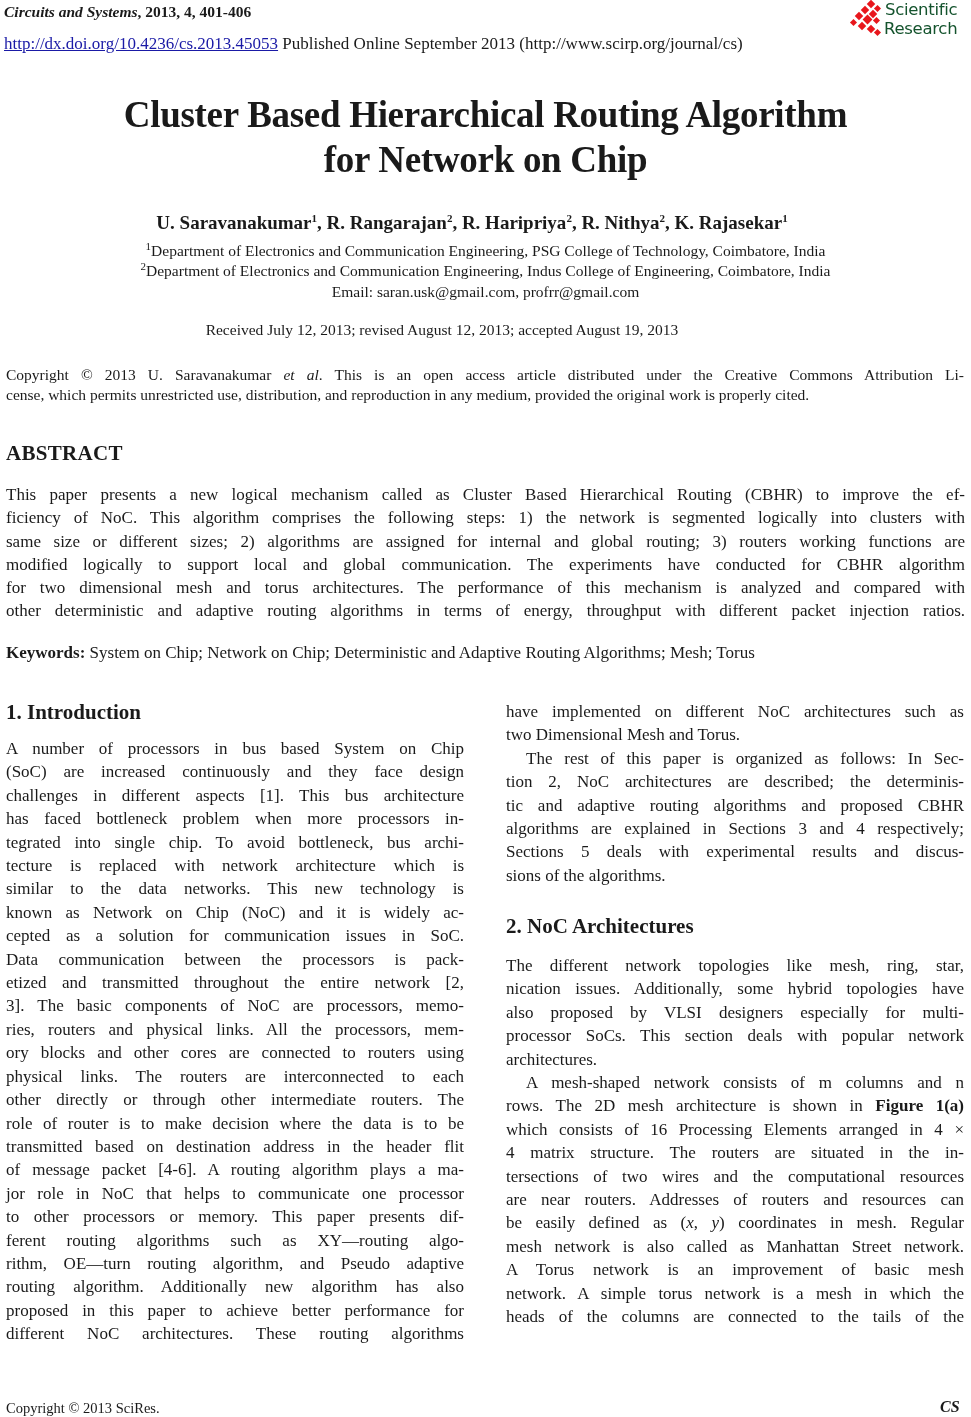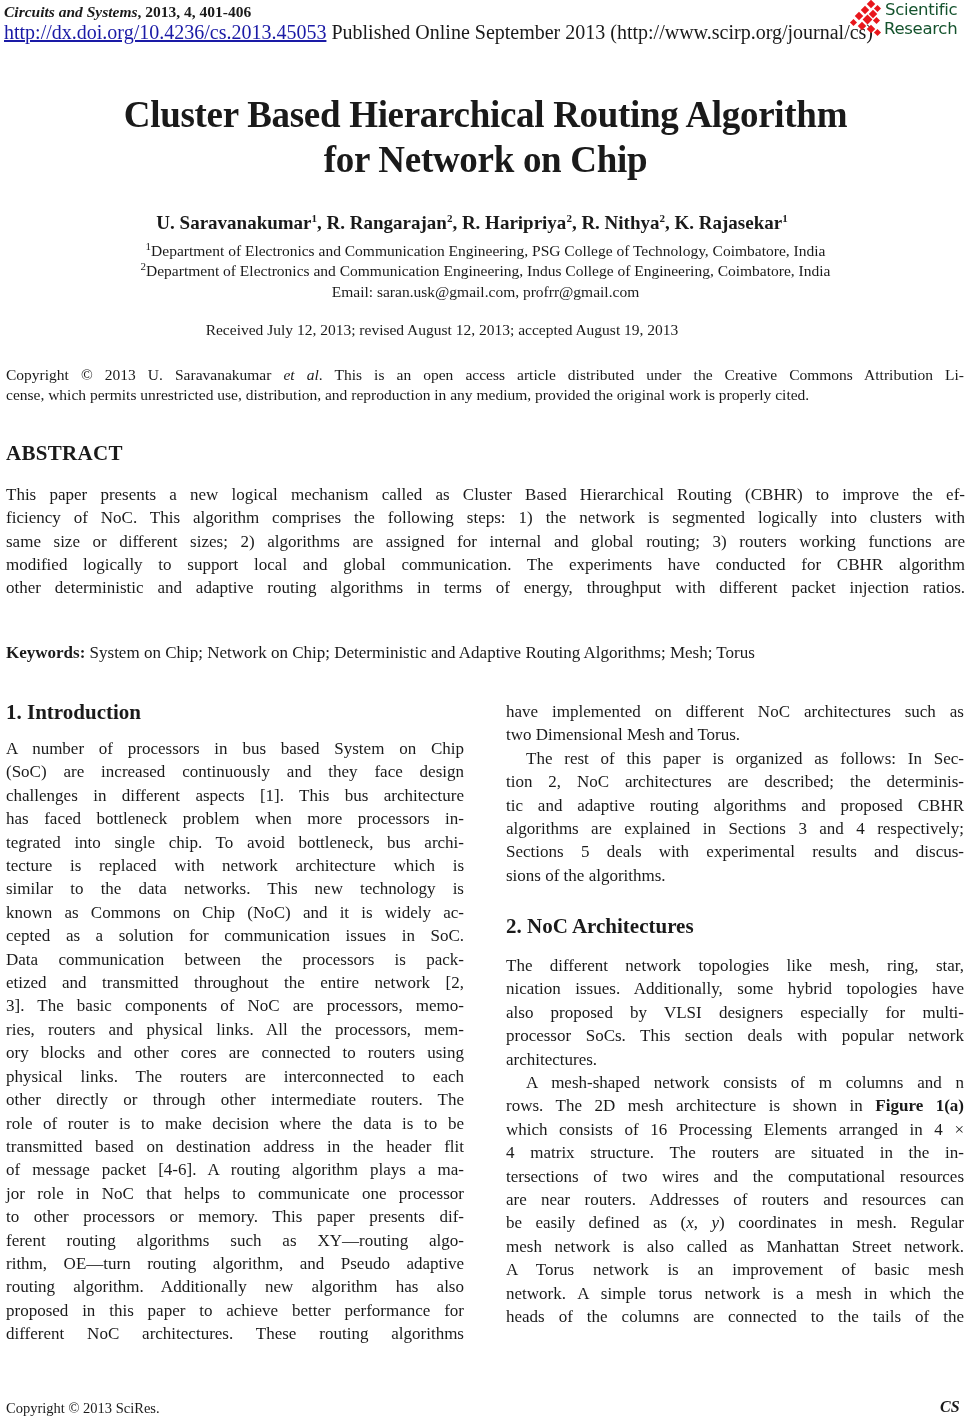--- a/index.html
+++ b/index.html
@@ -3,21 +3,21 @@
   <meta charset="utf-8">
   <style>
     html, body { margin: 0; padding: 0; background: #ffffff; }
     body {
       width: 971px; height: 1417px; position: relative; overflow: hidden;
       font-family: "Liberation Serif", "DejaVu Serif", serif; color: #1a1a1a;
     }
     .abs { position: absolute; }
     .hdr1 { left: 4px; top: 3px; font-size: 15.5px; font-weight: bold; }
     .hdr1 i { font-style: italic; }
-    .hdr2 { left: 4px; top: 21px; font-size: 20px; }
+    .hdr2 { left: 4px; top: 34px; font-size: 17px; }
     .hdr2 a { color: #1a1aa6; text-decoration: underline; }
     .logo { left: 848px; top: 0px; width: 123px; height: 44px; }
     .logo-text { position: absolute; left: 36px; top: 0px; font-family: "DejaVu Sans", sans-serif; font-size: 16.5px; line-height: 19px; color: #14532d; letter-spacing: -0.3px; text-align: right; }
     .title { left: 0; width: 971px; top: 92px; text-align: center; font-size: 37px; font-weight: bold; line-height: 45px; letter-spacing: -0.3px; }
     .authors { left: 0; width: 944px; top: 212px; text-align: center; font-size: 19px; font-weight: bold; }
     .authors sup, .aff sup { font-size: 11px; vertical-align: super; line-height: 0; }
     .aff { left: 0; width: 971px; text-align: center; font-size: 15.5px; line-height: 20px; }
     .aff1 { top: 241px; } .aff2 { top: 261px; } .email { top: 282px; }
     .received { left: 0; width: 884px; top: 321px; text-align: center; font-size: 15.5px; }
     .copy { left: 6px; width: 958px; top: 365px; font-size: 15.5px; line-height: 20px; text-align: justify; text-align-last: left; }
@@ -89,35 +89,36 @@
   <span class="l1"><span>Copyright © 2013 U. Saravanakumar </span><i>et al</i><span>. This is an open access article distributed under the Creative Commons Attribution Li-</span></span>
   <span>cense, which permits unrestricted use, distribution, and reproduction in any medium, provided the original work is properly cited.</span>
 </div>
 
 <div class="abs abstract-h">ABSTRACT</div>
 <div class="abs abstract">
   <span class="line">This paper presents a new logical mechanism called as Cluster Based Hierarchical Routing (CBHR) to improve the ef-</span>
   <span class="line">ficiency of NoC. This algorithm comprises the following steps: 1) the network is segmented logically into clusters with</span>
   <span class="line">same size or different sizes; 2) algorithms are assigned for internal and global routing; 3) routers working functions are</span>
   <span class="line">modified logically to support local and global communication. The experiments have conducted for CBHR algorithm</span>
+  <span class="line">for two dimensional mesh and torus architectures. The performance of this mechanism is analyzed and compared with</span>
   <span class="line">other deterministic and adaptive routing algorithms in terms of energy, throughput with different packet injection ratios.</span>
 </div>
 
 <div class="abs keywords"><b>Keywords:</b><span> System on Chip; Network on Chip; Deterministic and Adaptive Routing Algorithms; Mesh; Torus</span></div>
 
 <div class="abs h-intro">1. Introduction</div>
 <div class="abs col col-left" id="intro-col">
     <span class="ln">A number of processors in bus based System on Chip</span>
     <span class="ln">(SoC) are increased continuously and they face design</span>
     <span class="ln">challenges in different aspects [1]. This bus architecture</span>
     <span class="ln">has faced bottleneck problem when more processors in-</span>
     <span class="ln">tegrated into single chip. To avoid bottleneck, bus archi-</span>
     <span class="ln">tecture is replaced with network architecture which is</span>
     <span class="ln">similar to the data networks. This new technology is</span>
-    <span class="ln">known as Commons on Chip (NoC) and it is widely ac-</span>
+    <span class="ln">known as Network on Chip (NoC) and it is widely ac-</span>
     <span class="ln">cepted as a solution for communication issues in SoC.</span>
     <span class="ln">Data communication between the processors is pack-</span>
     <span class="ln">etized and transmitted throughout the entire network [2,</span>
     <span class="ln">3]. The basic components of NoC are processors, memo-</span>
     <span class="ln">ries, routers and physical links. All the processors, mem-</span>
     <span class="ln">ory blocks and other cores are connected to routers using</span>
     <span class="ln">physical links. The routers are interconnected to each</span>
     <span class="ln">other directly or through other intermediate routers. The</span>
     <span class="ln">role of router is to make decision where the data is to be</span>
     <span class="ln">transmitted based on destination address in the header flit</span>

